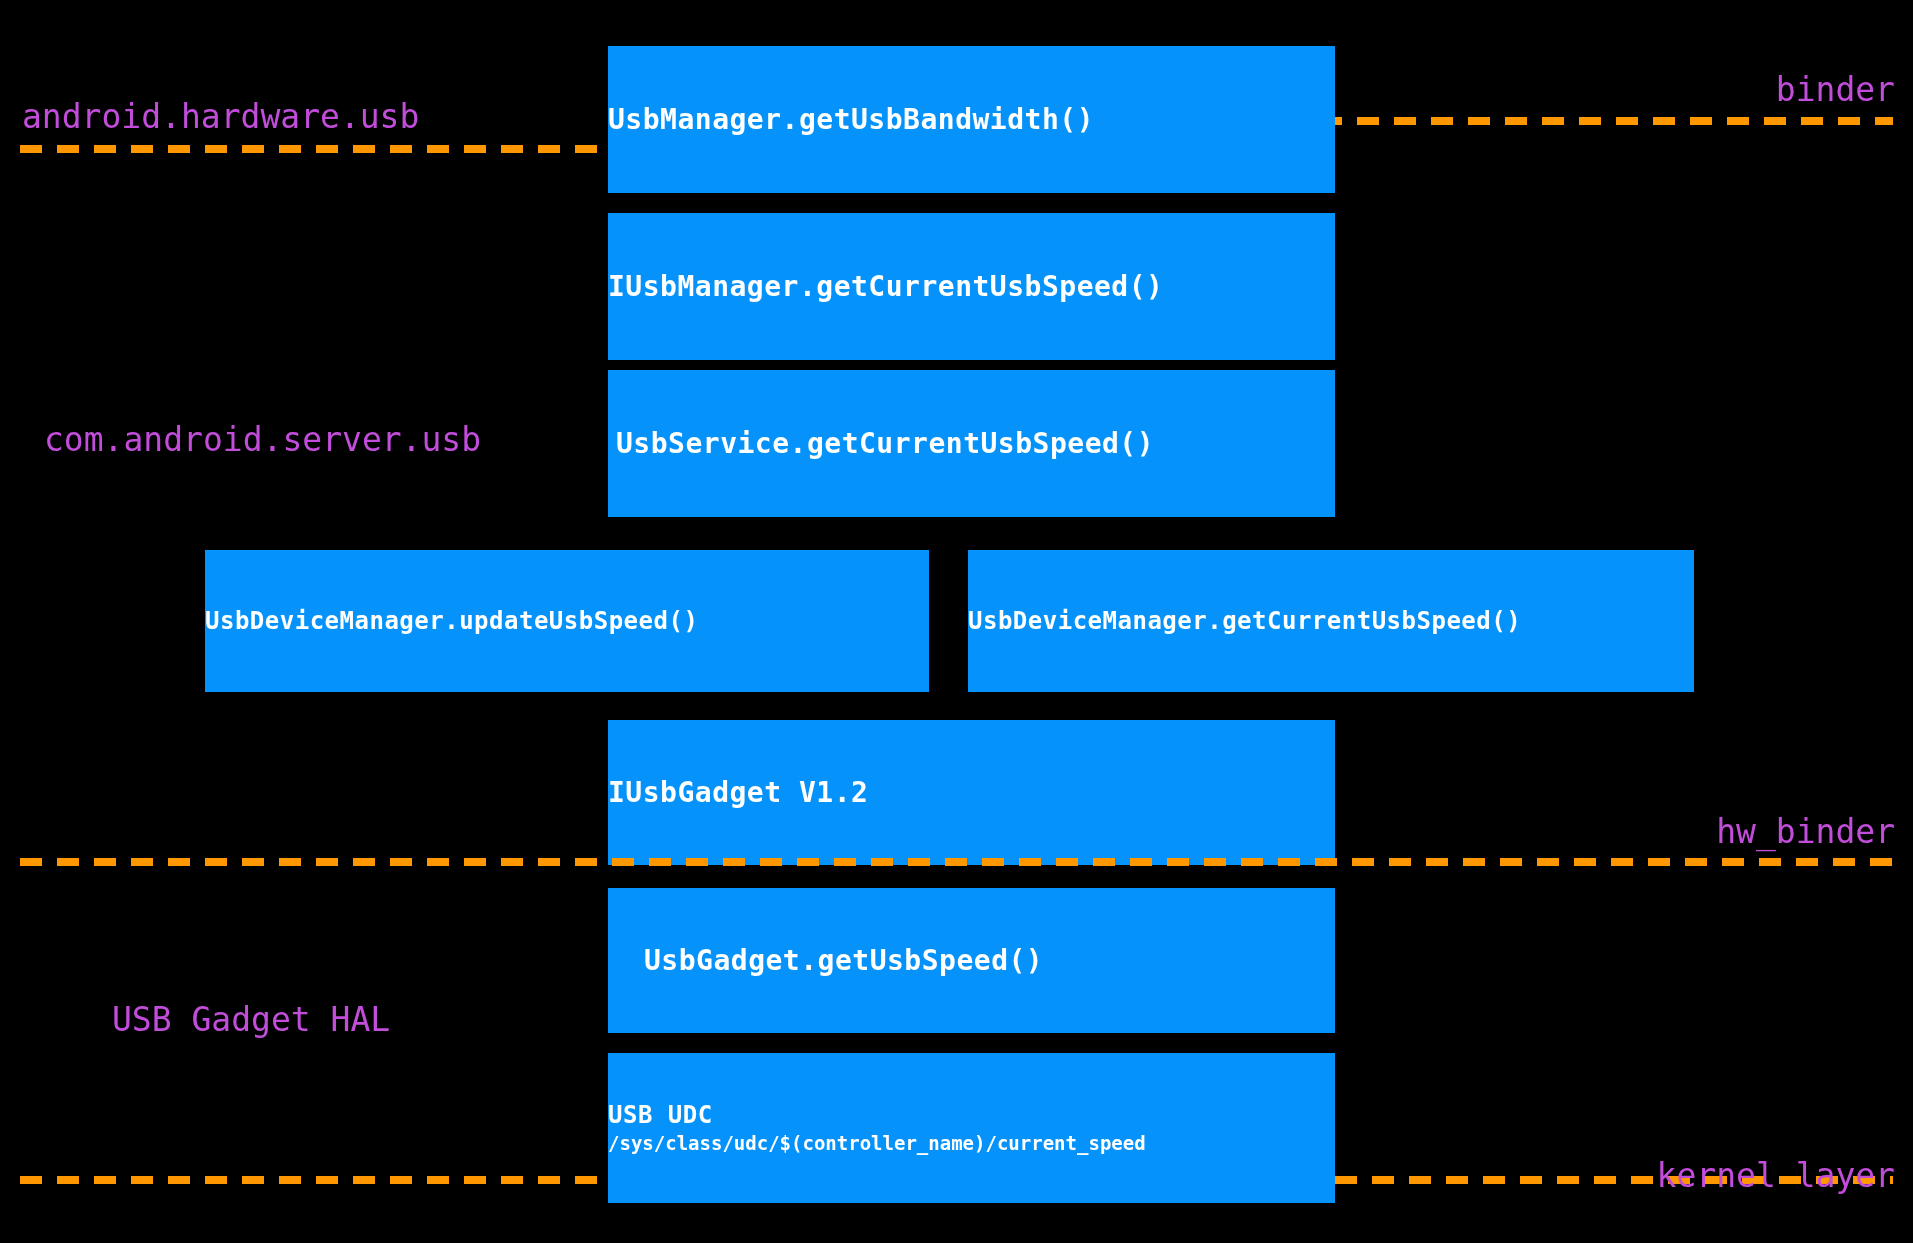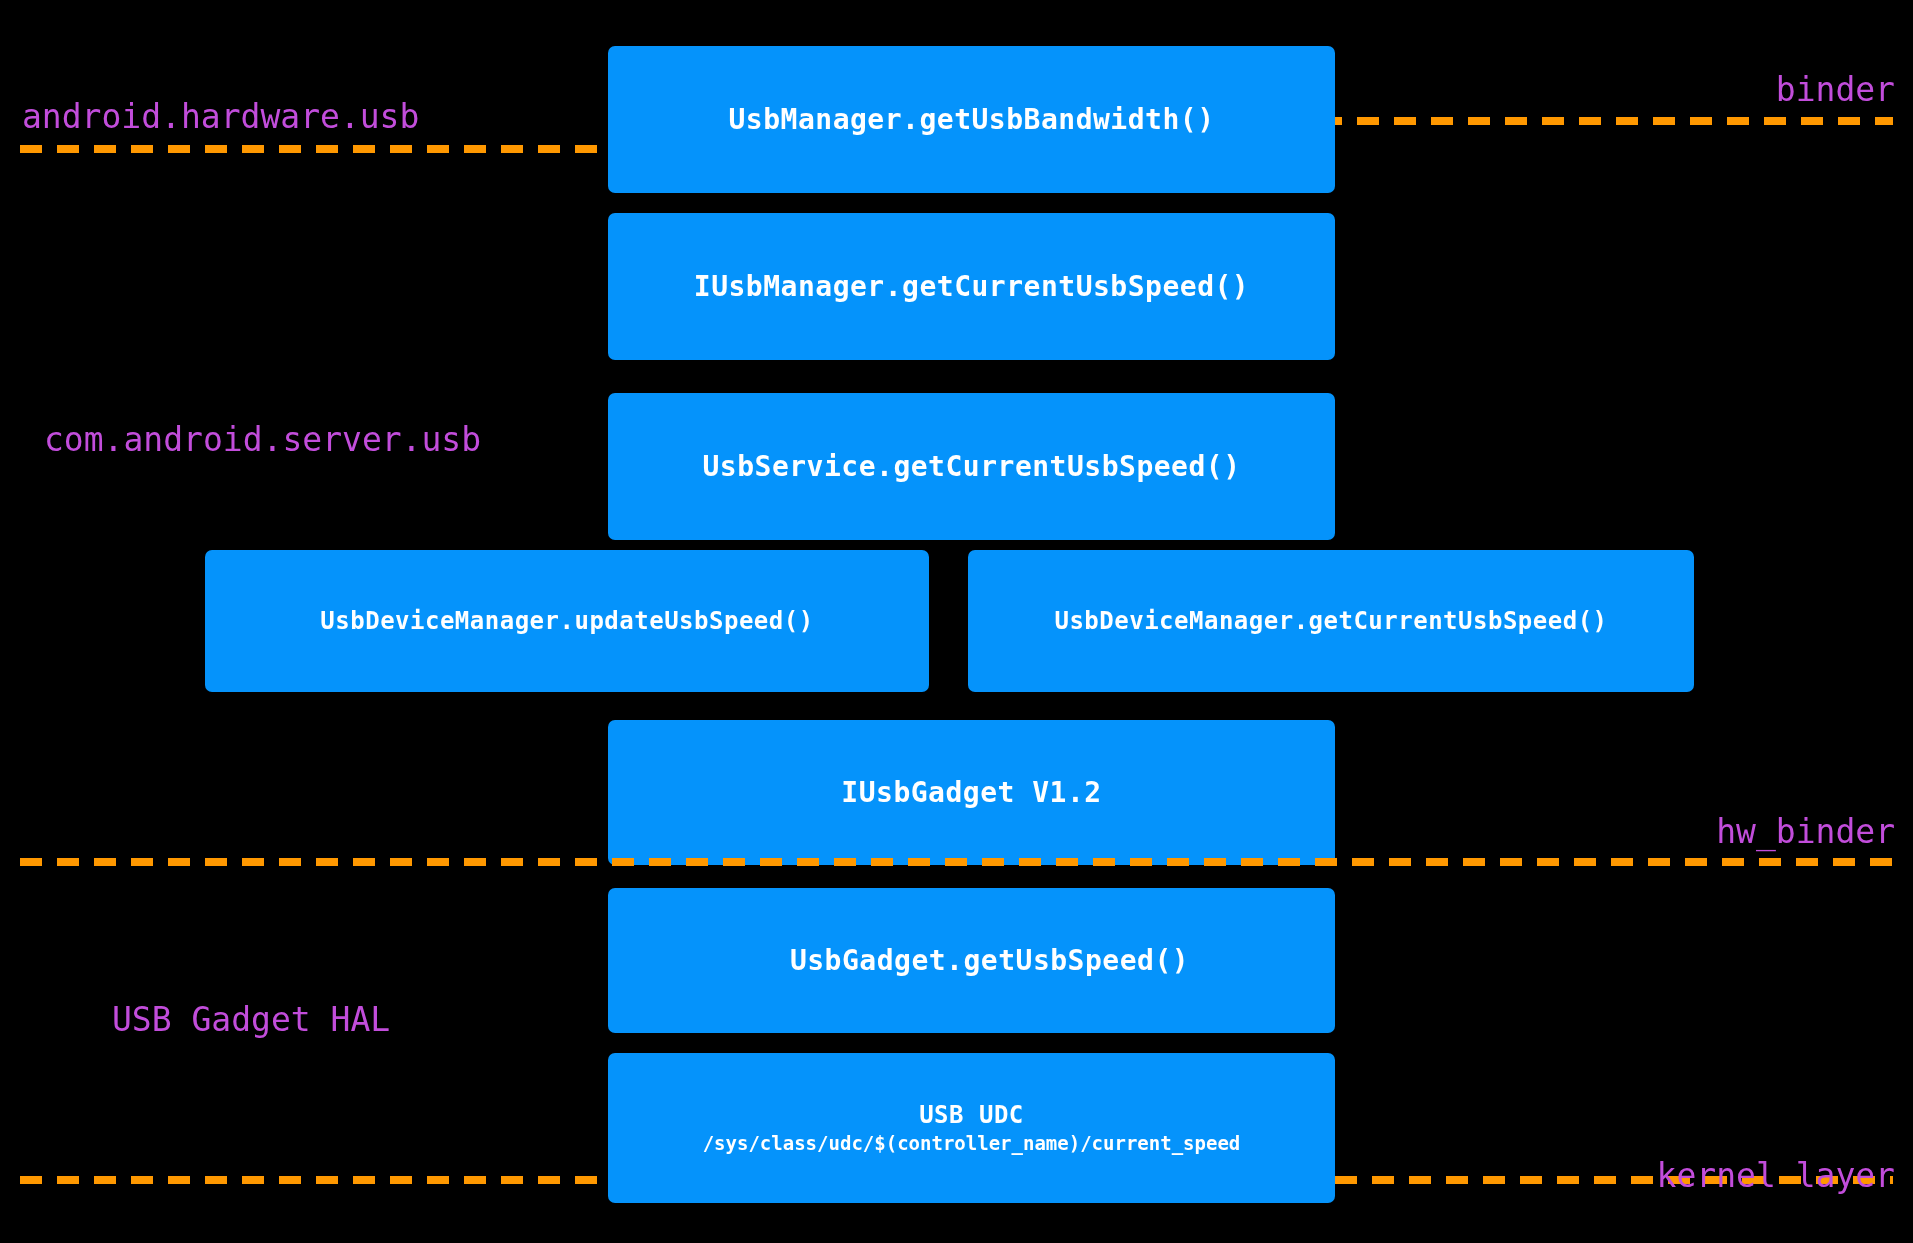--- a/index.html
+++ b/index.html
@@ -14,29 +14,28 @@
     background: #000000;
     overflow: hidden;
     font-family: "DejaVu Sans Mono", "Liberation Mono", monospace;
   }
   .box {
     position: absolute;
     background: #0593fb;
     color: #ffffff;
     display: flex;
     flex-direction: column;
-    align-items: center;
+    align-items: flex-start;
     justify-content: center;
     text-align: center;
     font-family: "DejaVu Sans Mono", "Liberation Mono", monospace;
     font-weight: bold;
     letter-spacing: 0.5px;
     box-sizing: border-box;
     z-index: 3;
-    border-radius: 7px;
   }
   .box .line1 {
     font-size: 28px;
     line-height: 1.28;
     white-space: nowrap;
   }
   .box .line2 {
     font-size: 28px;
     line-height: 1.28;
     white-space: nowrap;
@@ -98,21 +97,21 @@
   <div class="layer-label" style="right:18px; top:1128px;margin-top:28px;">kernel layer</div>
 
   <div class="box" style="left:608px; top:46px; width:727px; height:147px;">
     <div class="line1">UsbManager.getUsbBandwidth()</div>
   </div>
 
   <div class="box" style="left:608px; top:213px; width:727px; height:147px;">
     <div class="line1">IUsbManager.getCurrentUsbSpeed()</div>
   </div>
 
-  <div class="box" style="left:608px; top:393px; width:727px; height:147px;">
+  <div class="box" style="left:608px; top:370px; width:727px; height:147px;padding-left:8px;">
     <div class="line1">UsbService.getCurrentUsbSpeed()</div>
   </div>
 
   <div class="box small-text" style="left:968px; top:550px; width:726px; height:142px;">
     <div class="line1">UsbDeviceManager.getCurrentUsbSpeed()</div>
   </div>
 
   <div class="box small-text" style="left:205px; top:550px; width:724px; height:142px;">
     <div class="line1">UsbDeviceManager.updateUsbSpeed()</div>
   </div>

